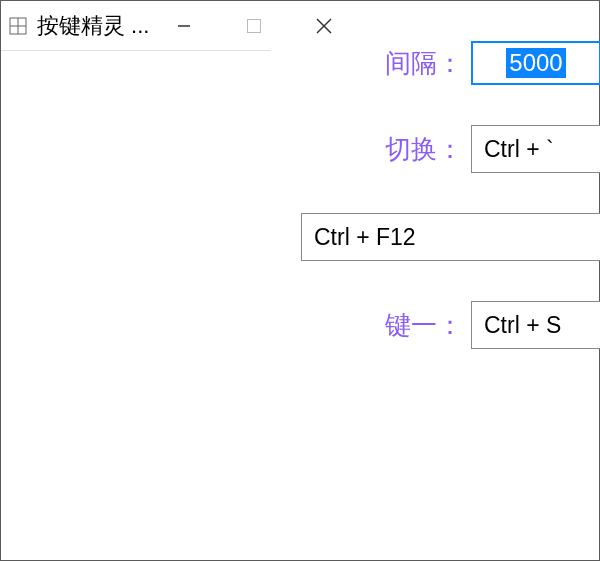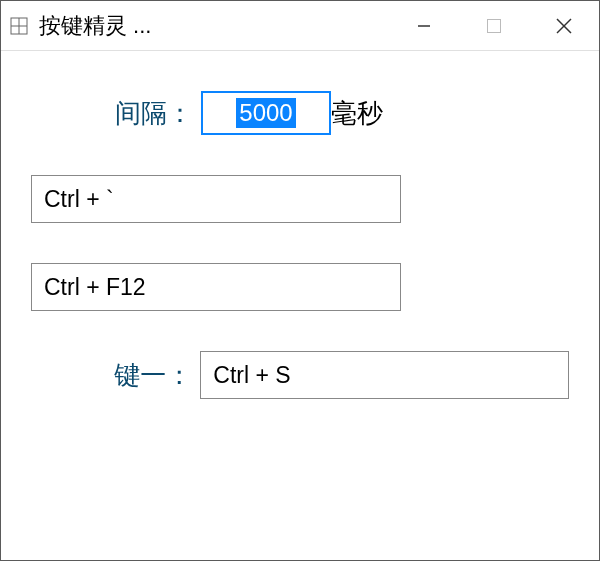--- a/index.html
+++ b/index.html
@@ -12,21 +12,20 @@
       background: #fff;
       width: 600px;
       height: 561px;
     }
     .window {
       width: 600px;
       height: 561px;
       border: 1px solid #5a5a5a;
       background: #fff;
       display: flex;
-      flex-direction: column;
     }
     .titlebar {
       height: 50px;
       display: flex;
       align-items: center;
       border-bottom: 1px solid #e0e0e0;
       padding-left: 8px;
     }
     .titlebar-icon {
       width: 20px;
@@ -70,21 +69,21 @@
     }
     .form-row {
       display: flex;
       align-items: center;
       margin-bottom: 40px;
     }
     .form-label {
       width: 170px;
       text-align: right;
       font-size: 26px;
-      color: #0c4a6e;
+      color: #8b5cf6;
       padding-right: 8px;
     }
     .interval-selected {
       background: #0a84ff;
       color: #fff;
       display: inline-block;
       padding: 1px 3px;
     }
     .interval-box {
       width: 130px;
@@ -149,20 +148,21 @@
 
     <div class="form-row">
       <div class="form-label">间隔：</div>
       <div class="interval-box">
         <span class="interval-selected">5000</span>
       </div>
       <div class="unit-label">毫秒</div>
     </div>
 
     <div class="form-row">
+      <div class="form-label">切换：</div>
       <input type="text" class="text-input" value="Ctrl + `" style="">
     </div>
 
     <div class="form-row">
       <input type="text" class="text-input" value="Ctrl + F12" style="">
     </div>
 
     <div class="form-row">
       <div class="form-label">键一：</div>
       <input type="text" class="text-input" value="Ctrl + S" style="">

